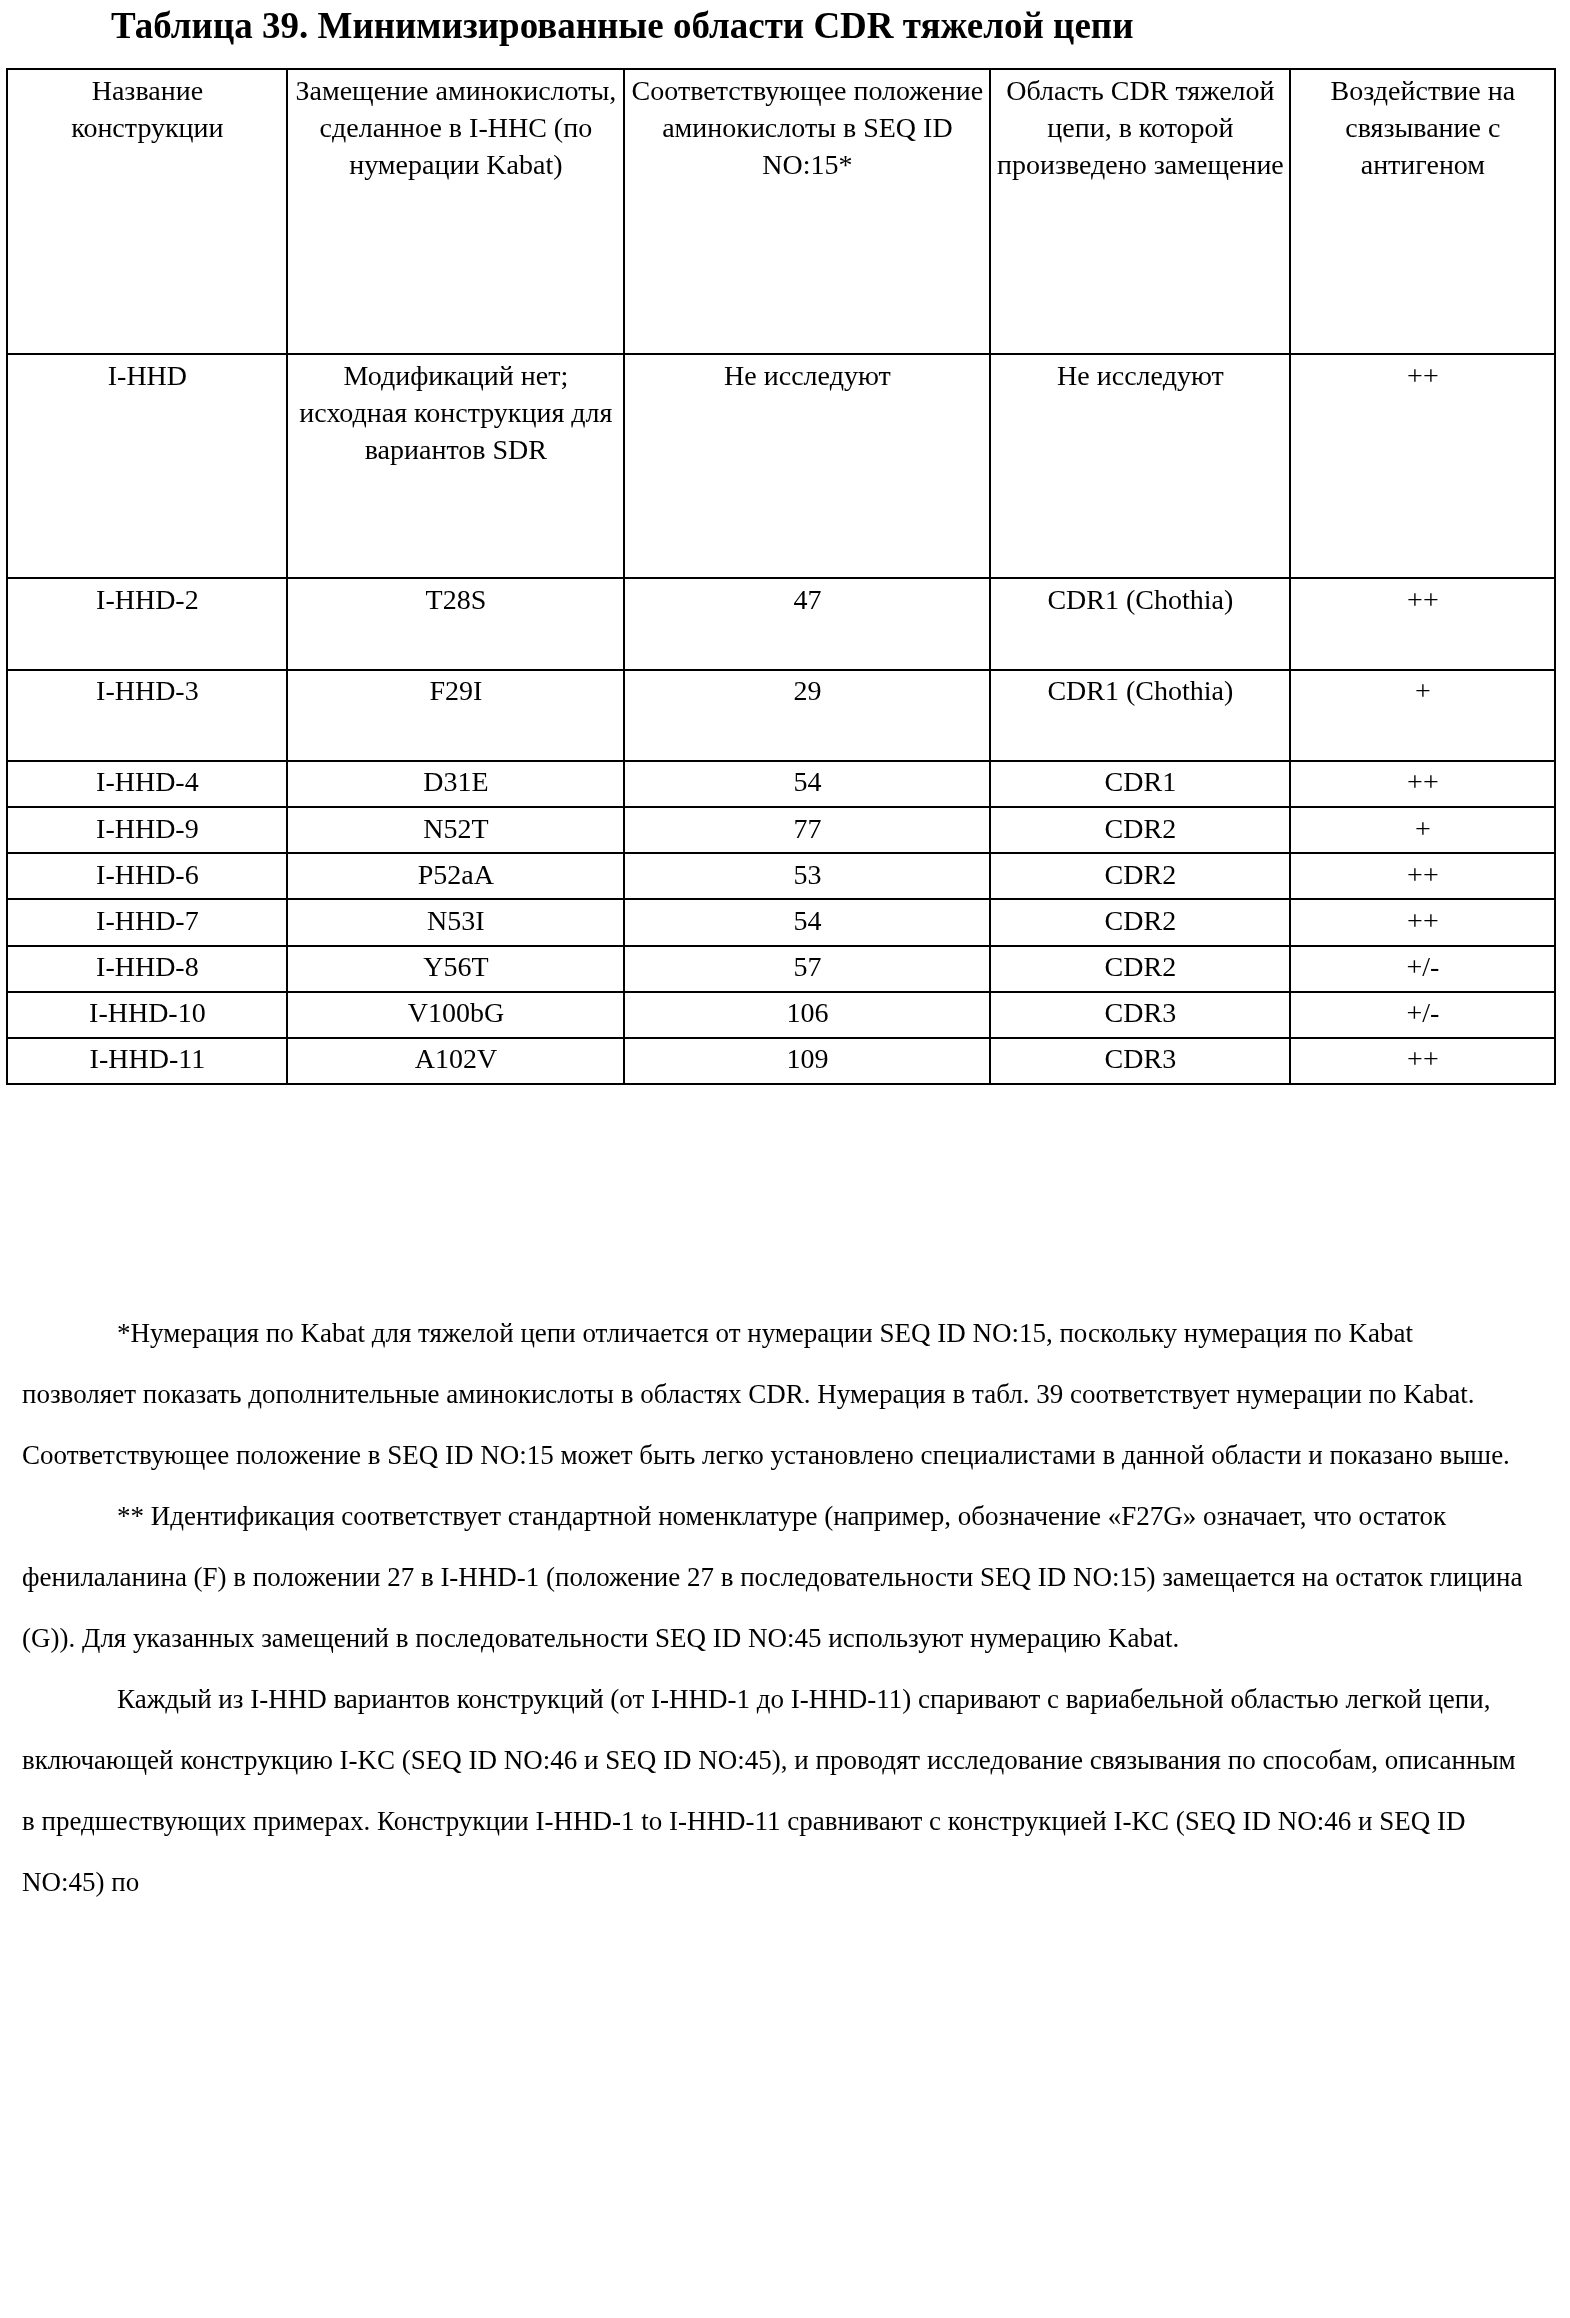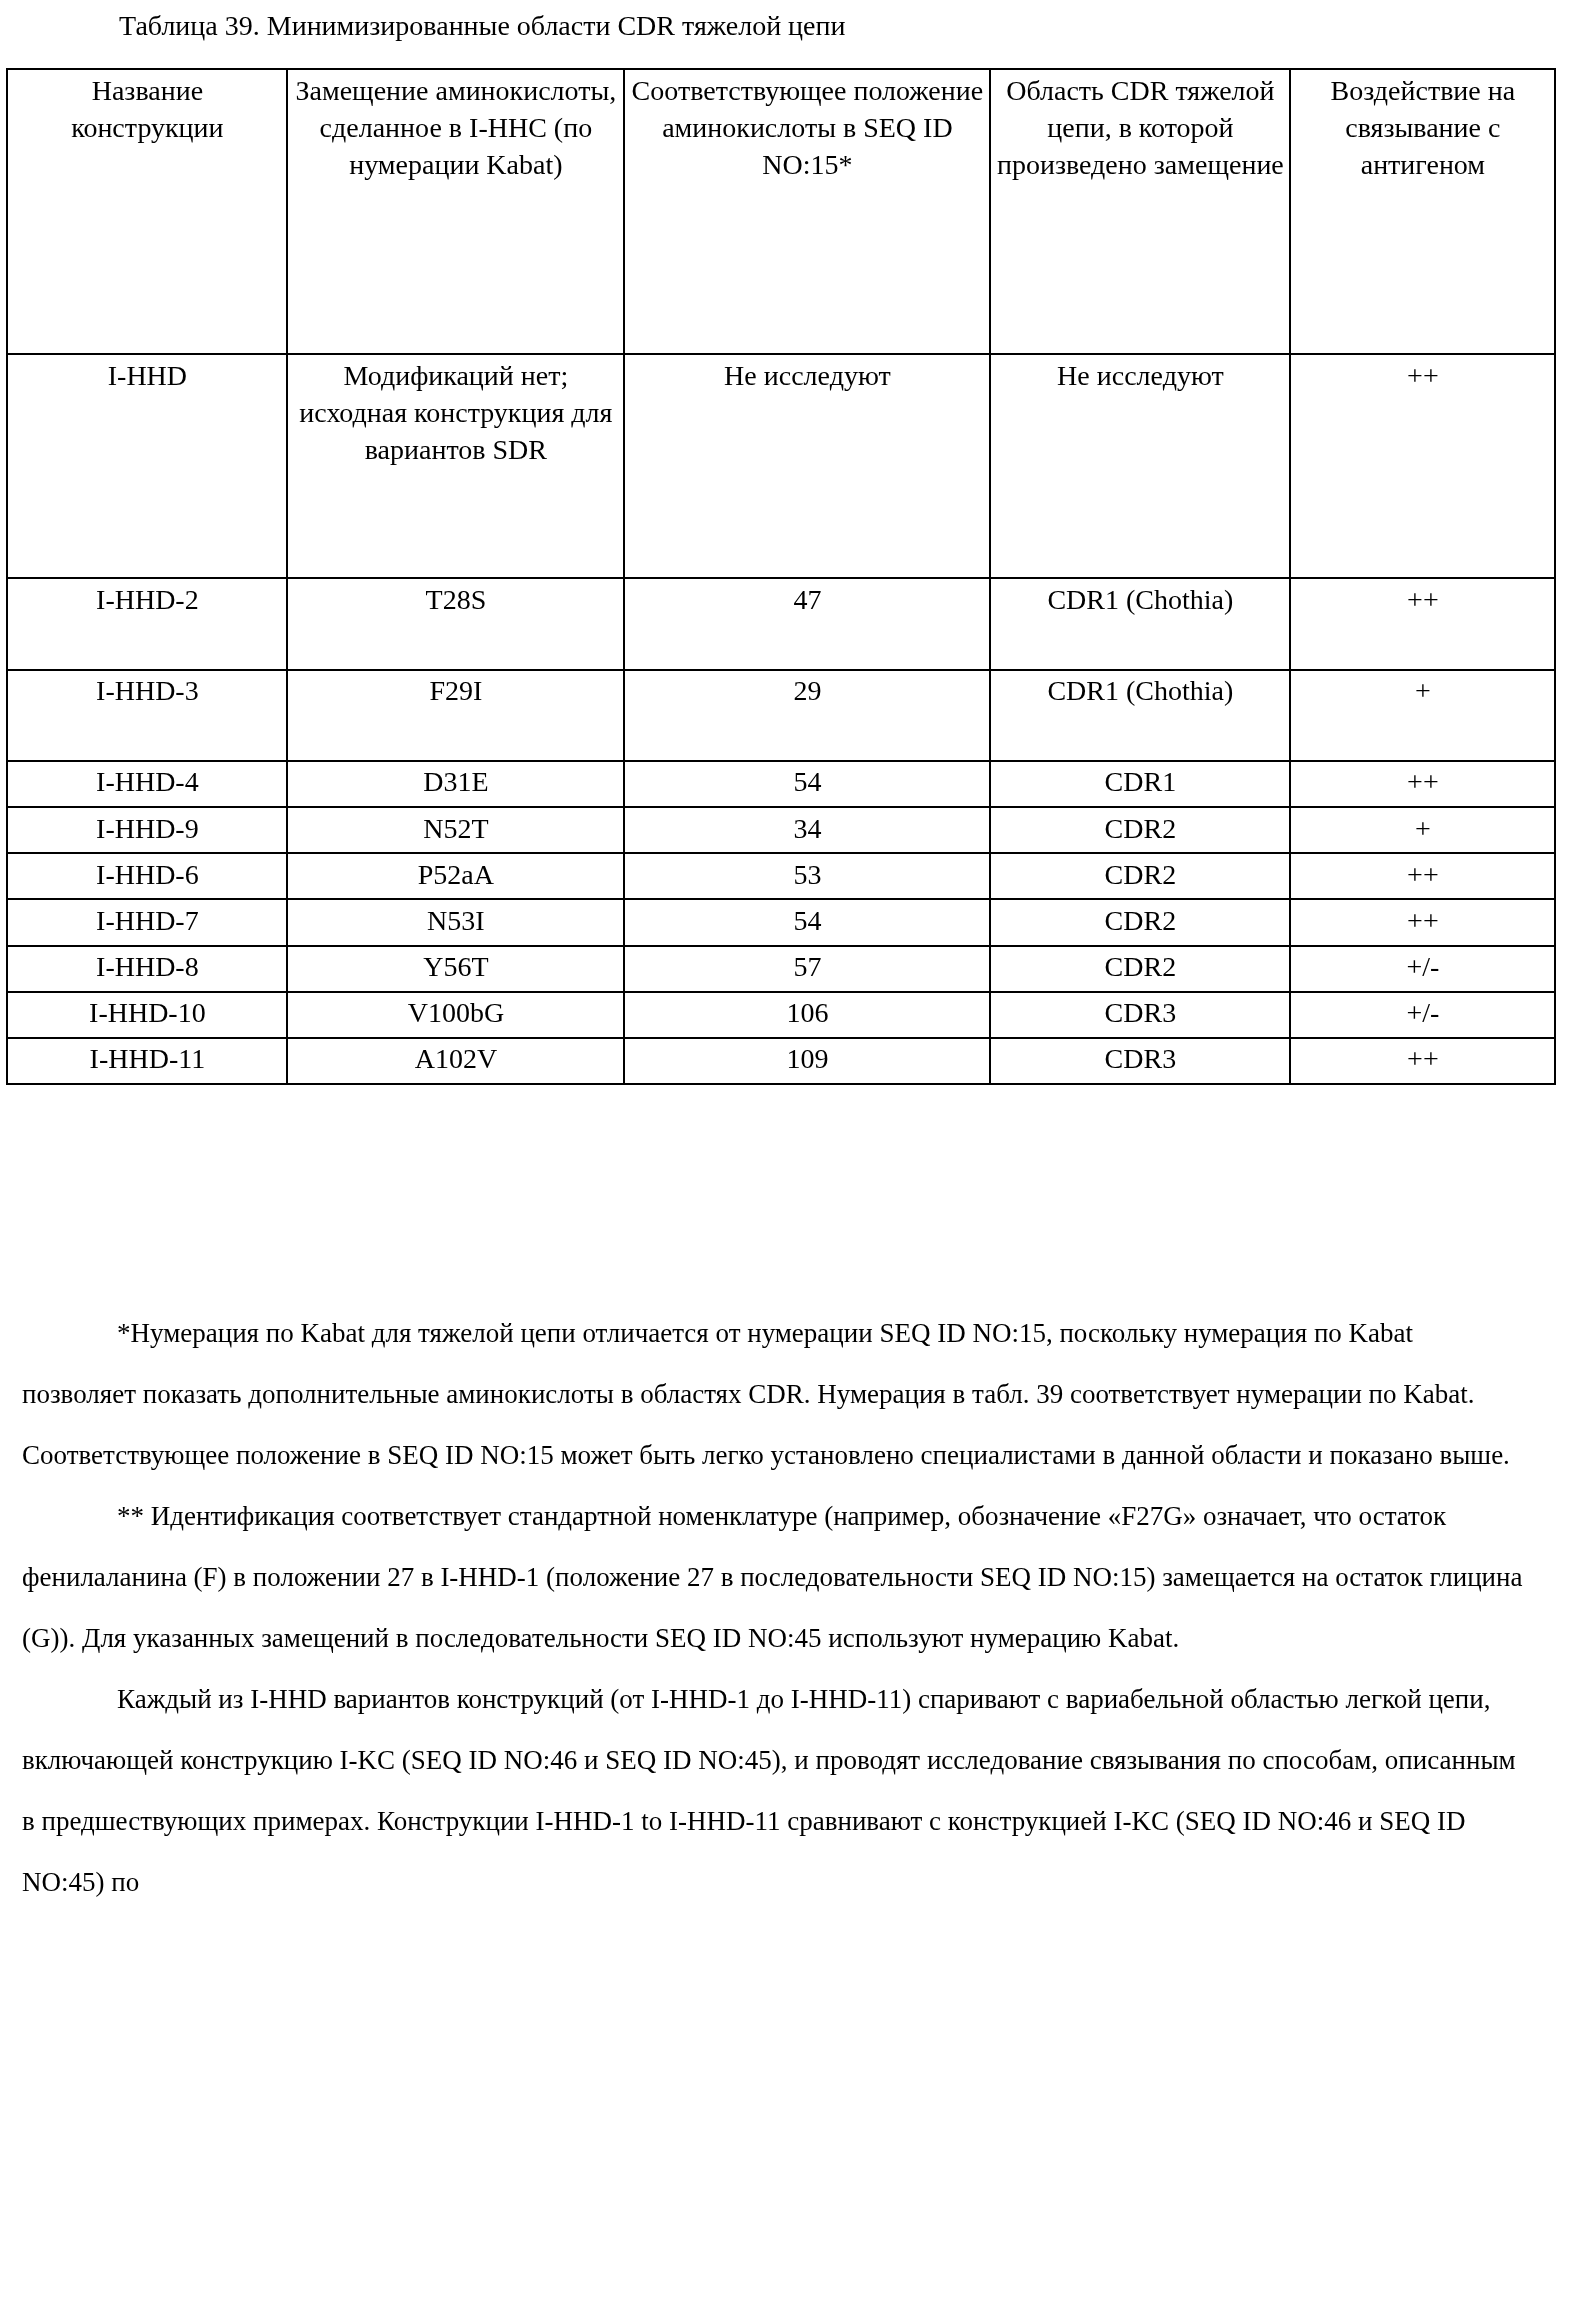--- a/index.html
+++ b/index.html
@@ -13,25 +13,26 @@
     height: 2319px;
     position: relative;
     font-family: "Liberation Serif", "DejaVu Serif", serif;
     color: #000000;
     overflow: hidden;
   }
 
   
   .doc-title {
     position: absolute;
-    left: 119px;
+    left: 111px;
     top: 4.8px;
-    font-size: 28px;
+    font-size: 37px;
     line-height: 41px;
     white-space: nowrap;
+    font-weight: bold;
   }
 
   
   .table-wrap {
     position: absolute;
     left: 6.4px;
     top: 68px;
     width: 1549px;
     border-radius: 25px;
   }
@@ -151,21 +152,21 @@
         <td class="cell-left">I-HHD-4</td>
         <td>D31E</td>
         <td>54</td>
         <td>CDR1</td>
         <td>++</td>
       </tr>
 
       <tr class="row-short">
         <td class="cell-left">I-HHD-9</td>
         <td>N52T</td>
-        <td>34</td>
+        <td>77</td>
         <td>CDR2</td>
         <td>+</td>
       </tr>
 
       <tr class="row-short">
         <td class="cell-left">I-HHD-6</td>
         <td>P52aA</td>
         <td>53</td>
         <td>CDR2</td>
         <td>++</td>

